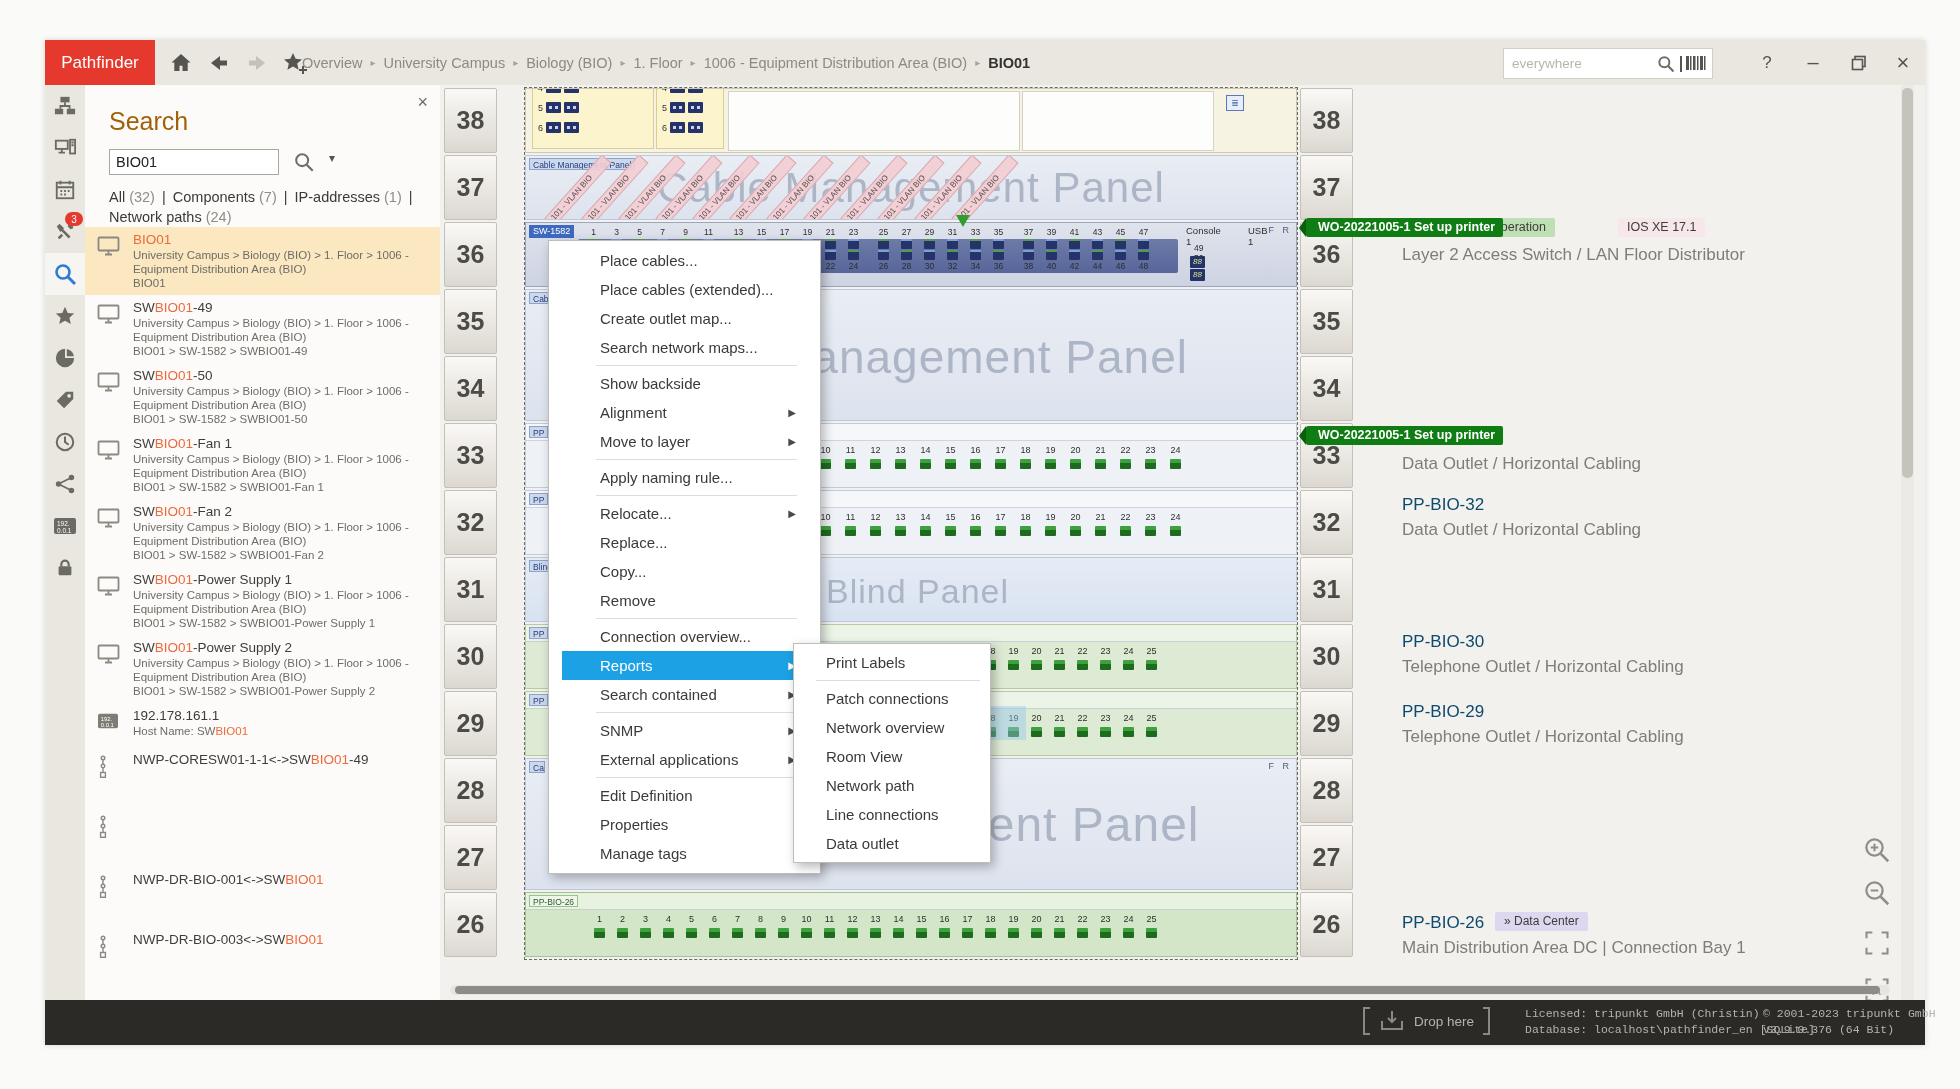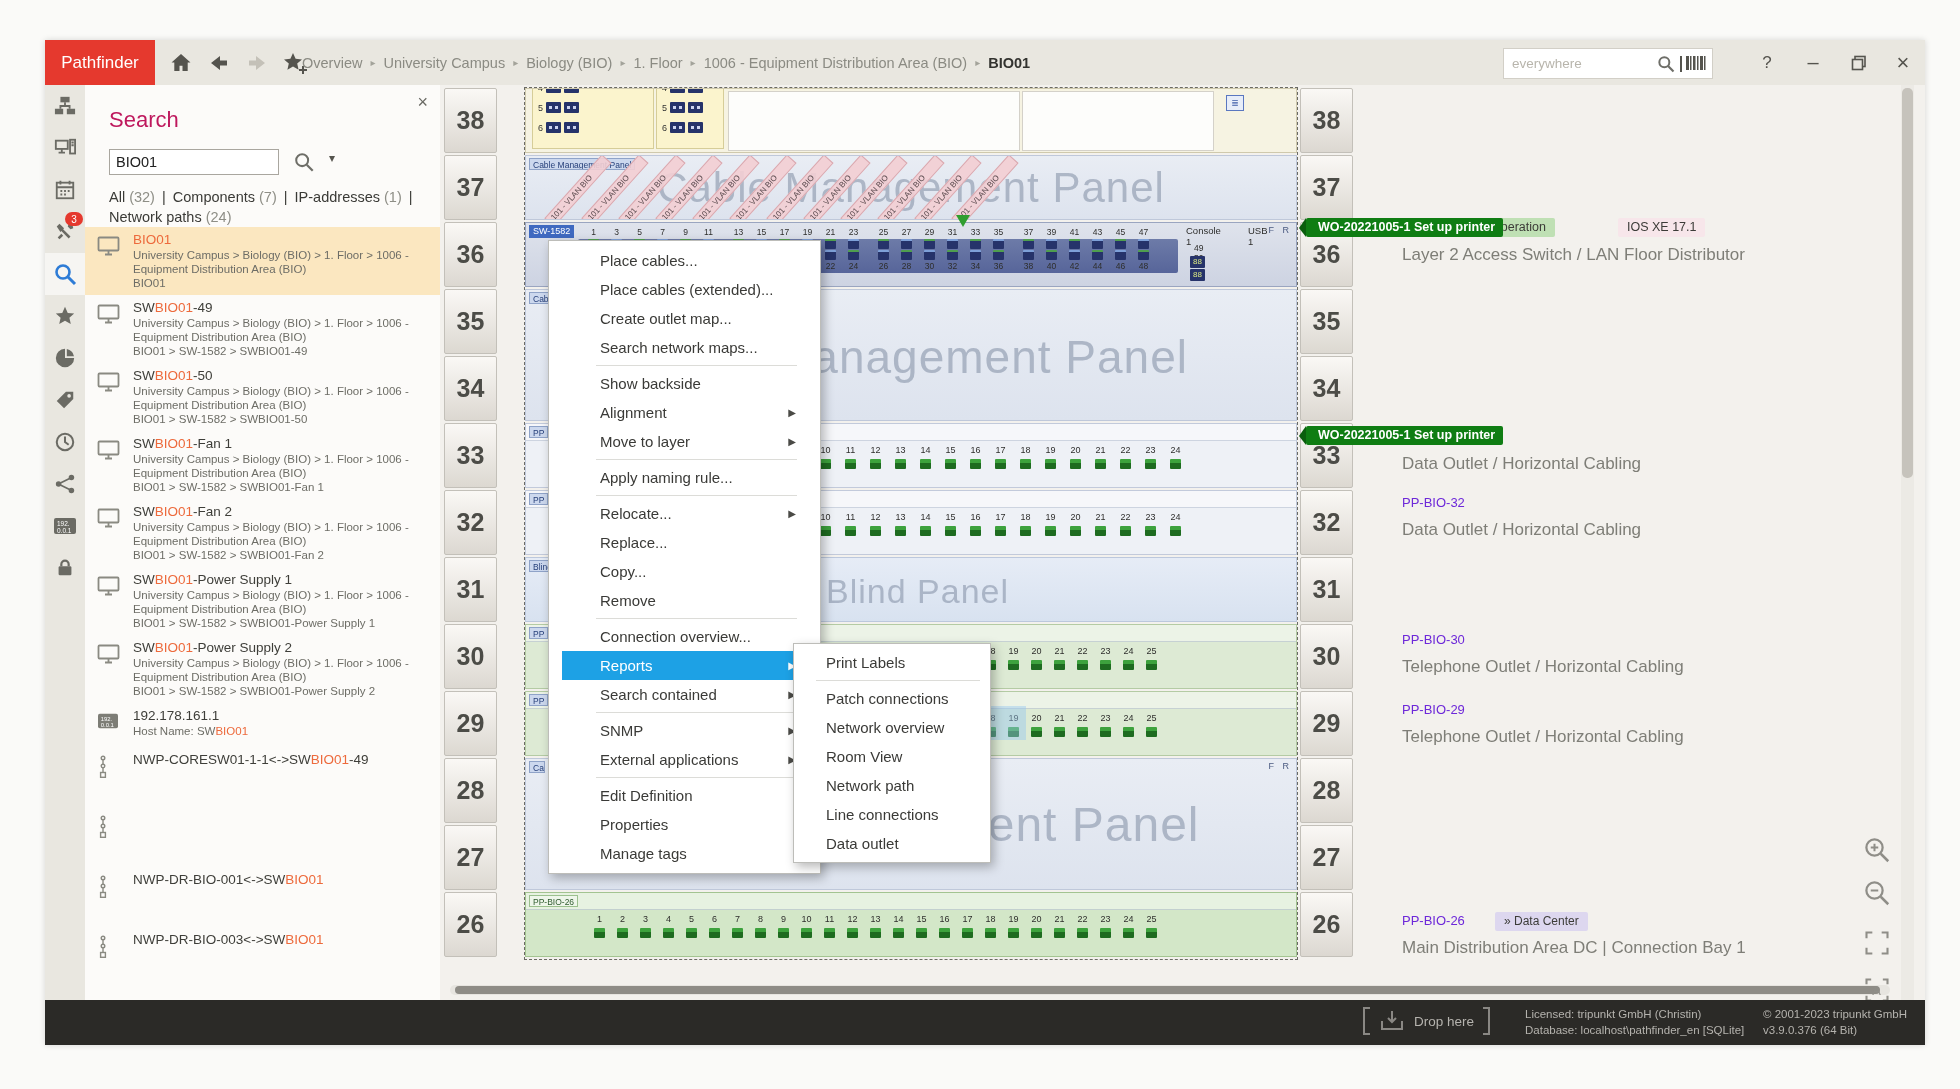--- a/index.html
+++ b/index.html
@@ -18,21 +18,21 @@
   .tb-search input::placeholder{color:#b8b5ac;}
   .winbtn{position:absolute;top:0;width:40px;height:45px;display:flex;align-items:center;justify-content:center;font-size:17px;color:#55544e;}
   
   .sidestrip{position:absolute;left:0;top:45px;width:40px;height:915px;background:#e9e7e0;border-right:1px solid #dbd8d0;}
   .tool{position:relative;width:40px;height:42px;display:flex;align-items:center;justify-content:center;}
   .tool.active{background:#f6f5f2;}
   .tbadge{position:absolute;right:2px;top:1px;background:#e5392e;color:#fff;font-size:10px;min-width:14px;height:14px;border-radius:8px;display:flex;align-items:center;justify-content:center;padding:0 2px;}
   
   .sidepanel{position:absolute;left:40px;top:45px;width:355px;height:915px;background:#fcfbf9;border-right:1px solid #d8d5cf;overflow:hidden;}
   .sp-close{position:absolute;right:12px;top:8px;font-size:18px;color:#6a6a64;line-height:18px;}
-  .sp-title{position:absolute;left:24px;top:22px;font-size:22px;color:#be185d;}
+  .sp-title{position:absolute;left:24px;top:22px;font-size:25px;color:#a16207;}
   .sp-inputwrap{position:absolute;left:24px;top:64px;width:168px;height:24px;border:1px solid #a9a69f;background:#fff;}
   .sp-inputwrap input{width:100%;height:100%;border:none;outline:none;font-size:14.5px;color:#222;padding:0 6px;box-sizing:border-box;font-family:"Liberation Sans",sans-serif;}
   .sp-mag{position:absolute;left:208px;top:66px;}
   .sp-caret{position:absolute;left:244px;top:66px;font-size:12px;color:#55544e;}
   .sp-filters{position:absolute;left:24px;top:102px;width:310px;font-size:14.5px;line-height:20px;color:#3a3a36;}
   .fcount{color:#8e8e86;}
   .fsep{color:#3a3a36;margin:0 3px;}
   .results{position:absolute;left:0;top:142px;width:355px;height:773px;overflow:hidden;}
   .result{display:flex;padding:5px 8px 5px 12px;}
   .result.selected{background:#fbe7c0;}
@@ -62,41 +62,41 @@
   .ribbon{position:absolute;width:86px;height:13px;background:rgba(243,206,211,.9);border:1px solid #d9a9b0;transform:rotate(-48deg);transform-origin:left bottom;font-size:8px;color:#5a4a4e;line-height:12px;padding-left:4px;box-sizing:border-box;white-space:nowrap;overflow:hidden;}
   .row-switch{background:linear-gradient(#dfe3ec,#cdd3e2);border:1px solid #9aa5c0;}
   .swtag{position:absolute;left:3px;top:2px;height:13px;line-height:13px;font-size:9px;padding:0 4px;background:#3f69c0;color:#fff;}
   .swbar{position:absolute;left:52px;top:16px;width:600px;height:34px;background:linear-gradient(#6d7ba8,#57659a);border-radius:2px;}
   .swcols{position:absolute;left:56px;top:4px;display:flex;}
   .swcol{width:23px;text-align:center;font-size:8.5px;color:#2e2e2c;}
   .swcol .pp2{width:11px;height:8px;margin:1px auto;background:#26336a;border-top:2px solid #4f9e4f;border-radius:1px;}
   .swcol .pp2.blue{border-top-color:#7ea0d8;}
   .swnum{height:11px;line-height:11px;}
   .swright{position:absolute;left:660px;top:2px;font-size:9.5px;color:#2e2e2c;}
-  .led{display:inline-block;width:15px;height:12px;background:#26336a;color:#d8e682;font-size:8px;text-align:center;line-height:12px;border-radius:1px;margin-right:2px;}
+  .led{display:inline-block;width:15px;height:12px;background:#26336a;color:#d8e682;font-size:8px;text-align:center;line-height:12px;border-radius:1px;margin-right:2px;font-style:italic;}
   .row-pp{background:#eef1f6;border:1px solid #c2cadb;}
   .row-ppg{background:#ddead4;border:1px solid #b4cba4;}
   .row-ppg26{background:#d3e7c8;border:1px solid #a3c491;}
   .row-ppg26 .htag{background:#eef6ea;border-color:#9bc08e;color:#2d5a2d;}
   .row-blind{background:linear-gradient(#e6ecf6,#d8e2f0);border:1px solid #bcc8dd;}
   .pphead{position:absolute;left:0;top:0;width:100%;height:16px;background:rgba(255,255,255,.45);border-bottom:1px solid rgba(130,145,175,.35);}
   .ports{position:absolute;left:62px;top:20px;display:flex;}
   .pcol{text-align:center;font-size:9px;color:#2e2e2c;}
   .pcol .pnum{height:13px;line-height:13px;}
   .pcol .pport{width:11px;height:10px;margin:2px auto 0;background:#1e6b20;border-top:4px solid #3da23d;border-radius:1px;box-sizing:border-box;}
   .selpatch{position:absolute;background:rgba(150,200,240,.45);}
   .greenmark{position:absolute;width:0;height:0;border-left:7px solid transparent;border-right:7px solid transparent;border-top:12px solid #2f9e2f;}
   
   .wobanner{position:absolute;height:19px;line-height:19px;background:#0f7d13;color:#fff;font-size:12.5px;font-weight:bold;padding:0 8px 0 12px;border-radius:2px;white-space:nowrap;z-index:4;}
   .wobanner:before{content:"";position:absolute;left:-7px;top:0;border-top:10px solid transparent;border-bottom:9px solid transparent;border-right:7px solid #0a5e0d;}
   .tagpill{position:absolute;height:19px;line-height:19px;font-size:12.5px;padding:0 9px;border-radius:2px;color:#3c3c38;white-space:nowrap;}
   .tag-op{background:#bfe0b4;z-index:3;}
   .tag-ios{background:#f7e6ea;z-index:3;}
   .tag-dc{background:#ddd7ef;font-size:12px;}
-  .uname{position:absolute;font-size:13px;color:#6d28d9;white-space:nowrap;text-align:center;}
+  .uname{position:absolute;font-size:17px;color:#0c4a6e;white-space:nowrap;text-align:center;}
   .udesc{position:absolute;font-size:17px;color:#7e7e77;white-space:nowrap;}
   
   .hscroll-track{position:absolute;left:10px;top:900px;width:1440px;height:10px;background:#e7e5e0;border-radius:5px;}
   .hscroll{position:absolute;left:15px;top:901px;width:1425px;height:8px;background:#8e8c86;border-radius:4px;}
   .vscroll-track{position:absolute;left:1461px;top:0;width:13px;height:915px;background:#eceae5;}
   .vscroll{position:absolute;left:1462px;top:3px;width:11px;height:390px;background:#c6c3bc;border-radius:5px;}
   .zoomctl{position:absolute;left:1414px;top:750px;width:46px;display:flex;flex-direction:column;gap:9px;align-items:center;}
   
   .ctxmenu{position:absolute;left:503px;top:200px;width:245px;background:#fff;border:1px solid #bdbdb9;box-shadow:3px 4px 10px rgba(0,0,0,.28);padding:5px 13px;z-index:10;}
   .ctxsub{position:absolute;left:748px;top:603px;width:196px;background:#fff;border:1px solid #bdbdb9;box-shadow:3px 4px 10px rgba(0,0,0,.28);padding:4px 0;z-index:11;}
@@ -107,21 +107,21 @@
   .mi.hl .arrow{color:#fff;}
   .msep{height:1px;background:#dcdcd8;margin:3px 10px 3px 34px;}
   .ctxsub .msep{margin:3px 10px 3px 22px;}
   
   .statusbar{position:absolute;left:0;top:960px;width:1880px;height:45px;background:#2b2a27;color:#b5b3ae;}
   .drophere{position:absolute;left:1318px;top:7px;display:flex;align-items:center;gap:9px;}
   .bracket{width:7px;height:28px;box-sizing:border-box;border:2px solid #8a8884;}
   .bracket.l{border-right:none;}
   .bracket.r{border-left:none;}
   .droptext{font-size:13.5px;color:#b5b3ae;}
-  .sb-block{position:absolute;top:6px;font-size:11.5px;line-height:16px;color:#b5b3ae;white-space:nowrap;}
+  .sb-block{position:absolute;top:6px;font-size:11.5px;line-height:16px;color:#b5b3ae;white-space:nowrap;font-family:Liberation Mono, monospace;}
 </style>
 </head>
 <body>
 
 <div class="window">
 
   <div class="toolbar">
     <div class="logo">Pathfinder</div>
     <div class="tbi" style="left:122px">
       <svg width="24" height="24" viewBox="0 0 24 24">

